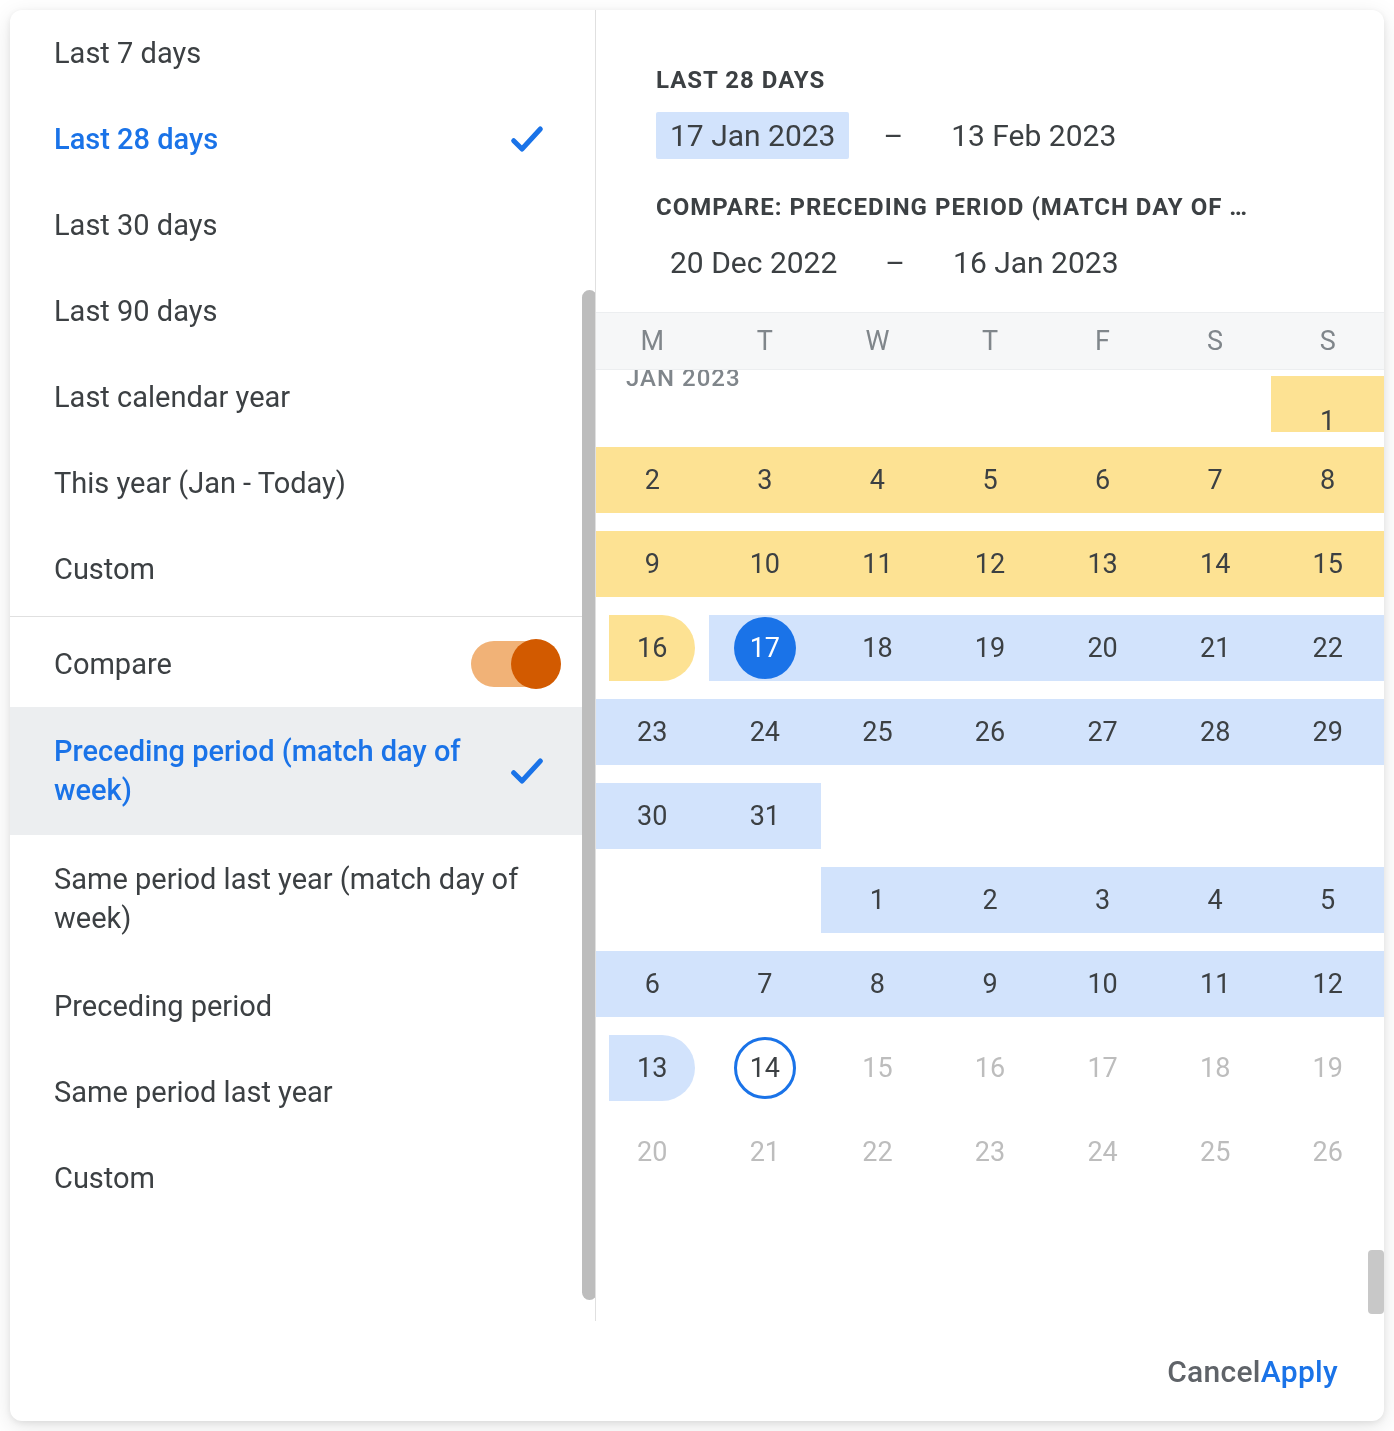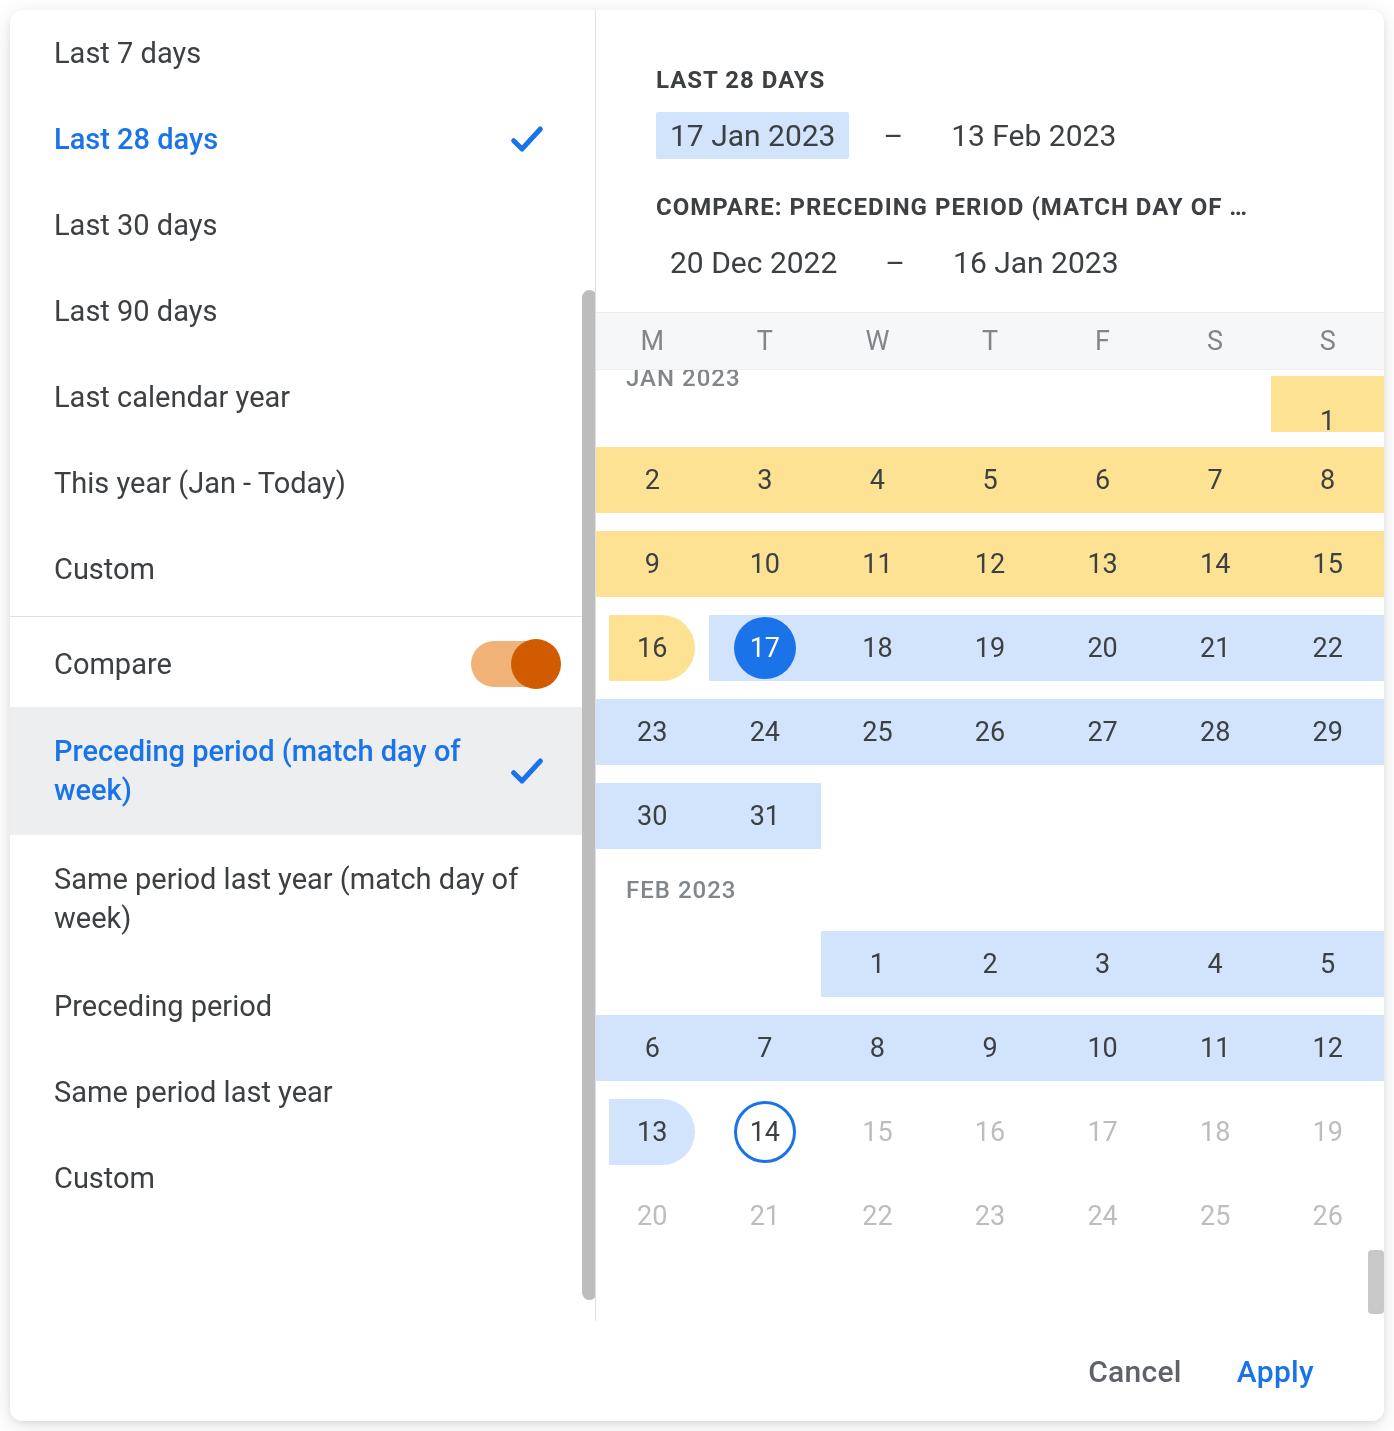--- a/index.html
+++ b/index.html
@@ -29,22 +29,21 @@
   border-right: 1px solid #e0e0e0;
   position: relative;
   overflow: hidden;
 }
 .right { flex: 1; display: flex; flex-direction: column; min-width: 0; }
 .footer {
   height: 100px;
   display: flex;
   align-items: center;
   justify-content: flex-end;
-  gap: 55px;
-  padding-right: 70px;
+  padding-right: 46px;
 }
 .btn-flat {
   font-size: 30px;
   font-weight: 500;
   letter-spacing: .3px;
   cursor: pointer;
 }
 .btn-cancel { color: #5f6368; }
 .btn-apply  { color: #1a73e8; }
 
@@ -423,21 +422,20 @@
             <div class="cell">
                 <span>31</span>
               </div>
             <div class="cell empty"></div>
               <div class="cell empty"></div>
               <div class="cell empty"></div>
               <div class="cell empty"></div>
               <div class="cell empty"></div>
           </div>
 
-          <div class="mname" style="height:60px;">FEB 2023</div>
 
           <div class="week">
             <div class="strip blu" style="left: calc(100%/7*2); right:0;"></div>
             <div class="cell empty"></div>
               <div class="cell empty"></div>
             <div class="cell">
                 <span>1</span>
               </div>
             <div class="cell">
                 <span>2</span>

